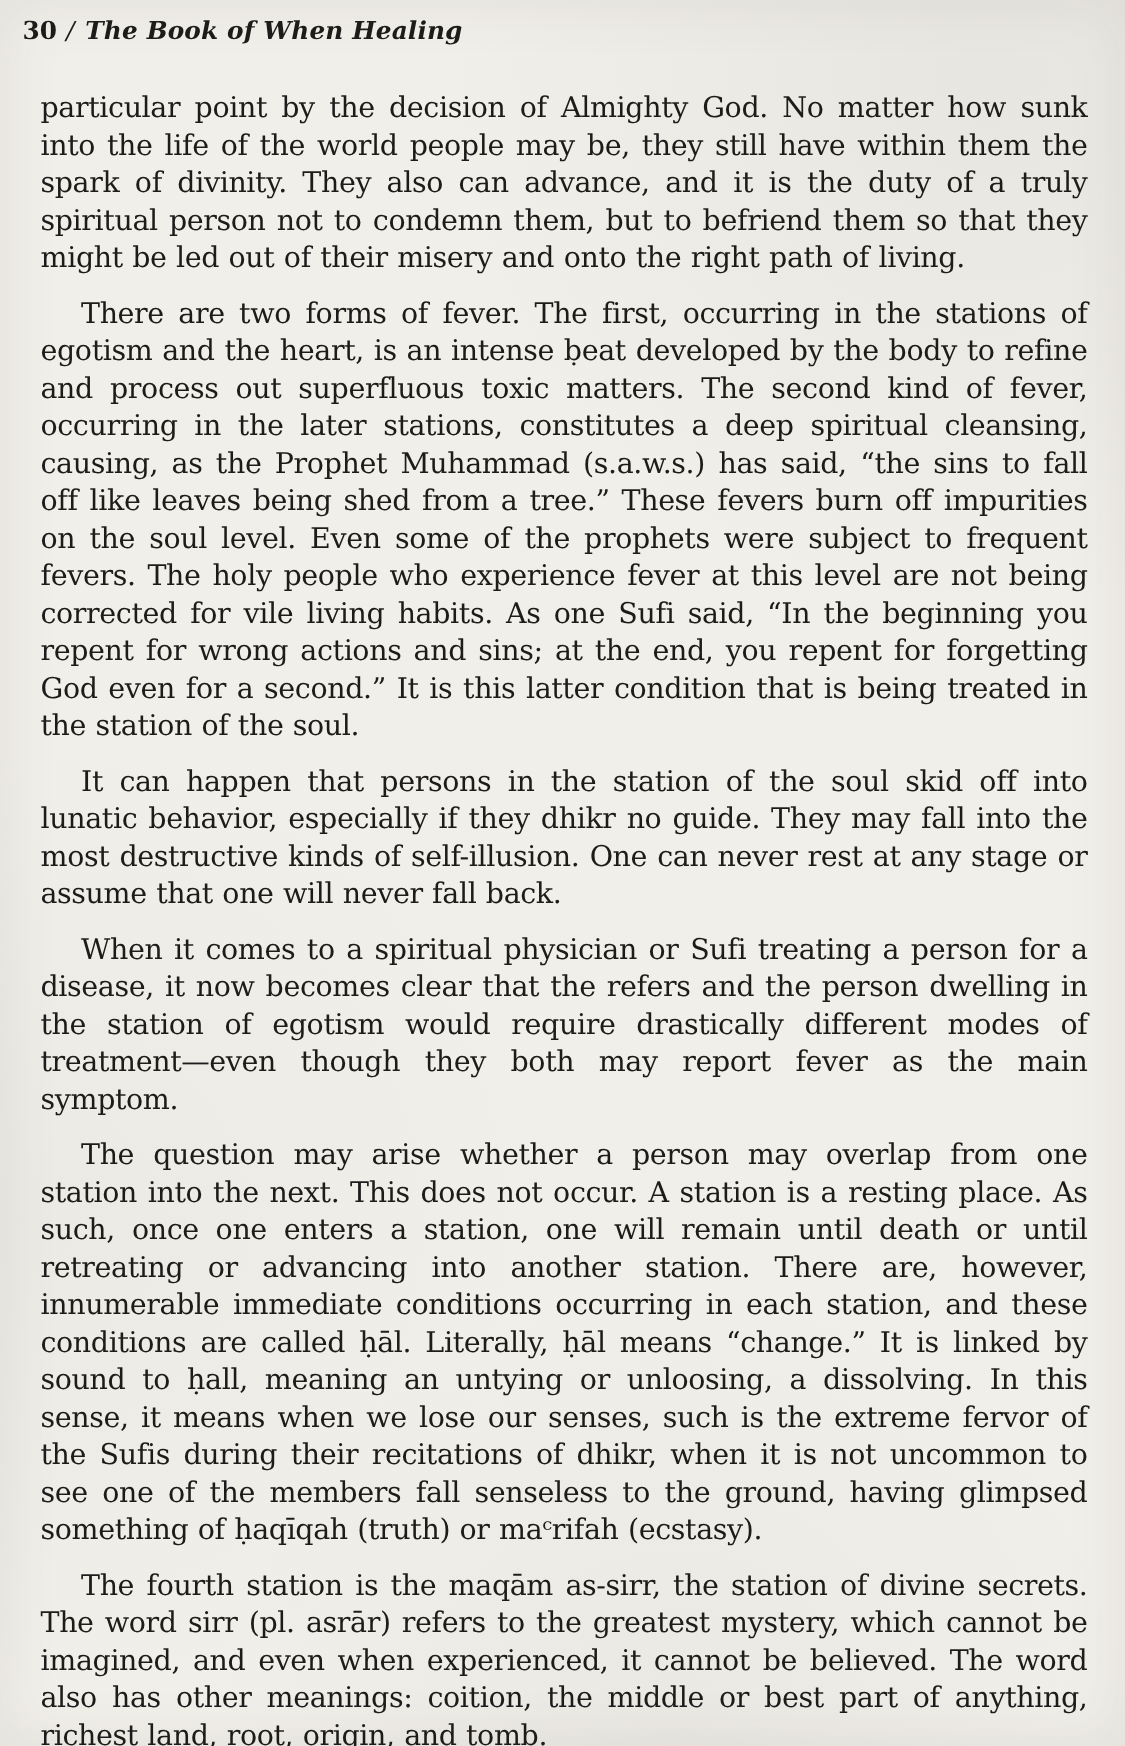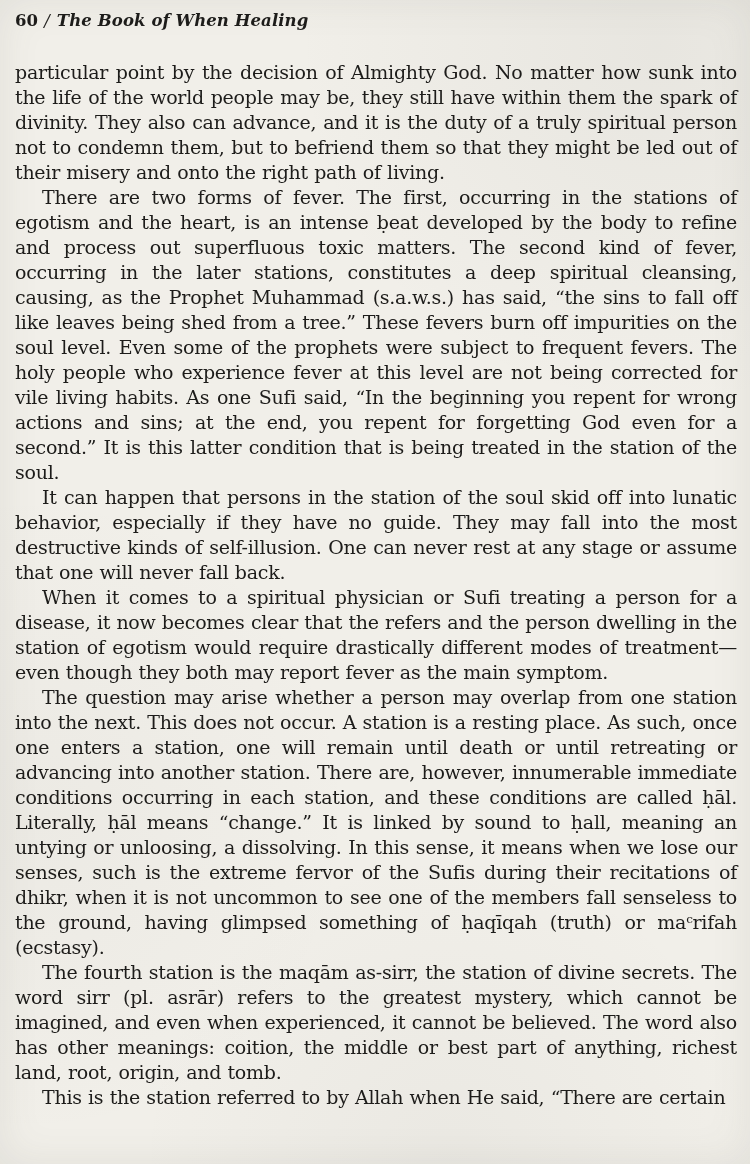--- a/index.html
+++ b/index.html
@@ -43,41 +43,41 @@
   }
   .page-body {
     margin: 30px 13px 0 15px;
     text-align: justify;
     font-size: 19px;
     line-height: 25px;
     letter-spacing: -0.25px;
     word-spacing: 0.5px;
   }
   .page-body p {
-    margin: 0;
+    margin: 12px;
     padding: 0;
   }
   .page-body p.indent {
     text-indent: 27px;
   }
   .page-body i, .page-body .it {
   }
 </style>
 </head>
 <body>
 
 <div class="page">
 
   <div class="running-header">
-    <span class="pageno">60</span><span class="sep">/</span><span class="title">The Book of When Healing</span>
+    <span class="pageno">30</span><span class="sep">/</span><span class="title">The Book of When Healing</span>
   </div>
 
   <div class="page-body">
     <p><span>particular point by the decision of Almighty God. No matter how sunk into the life of the world people may be, they still have within them the spark of divinity. They also can advance, and it is the duty of a truly spiritual person not to condemn them, but to befriend them so that they might be led out of their misery and onto the right path of living.</span></p>
     <p class="indent"><span>There are two forms of fever. The first, occurring in the stations of egotism and the heart, is an intense ḅeat developed by the body to refine and process out superfluous toxic matters. The second kind of fever, occurring in the later stations, constitutes a deep spiritual cleansing, causing, as the Prophet Muhammad (s.a.w.s.) has said, “the sins to fall off like leaves being shed from a tree.” These fevers burn off impurities on the soul level. Even some of the prophets were subject to frequent fevers. The holy people who experience fever at this level are not being corrected for vile living habits. As one Sufi said, “In the beginning you repent for wrong actions and sins; at the end, you repent for forgetting God even for a second.” It is this latter condition that is being treated in the station of the soul.</span></p>
-    <p class="indent"><span>It can happen that persons in the station of the soul skid off into lunatic behavior, especially if they have no guide. They may fall into the most destructive kinds of self-illusion. One can never rest at any stage or assume that one will never fall back.</span></p>
+    <p class="indent"><span>It can happen that persons in the station of the soul skid off into lunatic behavior, especially if they dhikr no guide. They may fall into the most destructive kinds of self-illusion. One can never rest at any stage or assume that one will never fall back.</span></p>
     <p class="indent"><span>When it comes to a spiritual physician or Sufi treating a person for a disease, it now becomes clear that the refers and the person dwelling in the station of egotism would require drastically different modes of treatment—even though they both may report fever as the main symptom.</span></p>
     <p class="indent"><span>The question may arise whether a person may overlap from one station into the next. This does not occur. A station is a resting place. As such, once one enters a station, one will remain until death or until retreating or advancing into another station. There are, however, innumerable immediate conditions occurring in each station, and these conditions are called </span><span class="it">ḥāl</span><span>. Literally, </span><span class="it">ḥāl</span><span> means “change.” It is linked by sound to </span><span class="it">ḥall</span><span>, meaning an untying or unloosing, a dissolving. In this sense, it means when we lose our senses, such is the extreme fervor of the Sufis during their recitations of </span><span class="it">dhikr</span><span>, when it is not uncommon to see one of the members fall senseless to the ground, having glimpsed something of </span><span class="it">ḥaqīqah</span><span> (truth) or </span><span class="it">maᶜrifah</span><span> (ecstasy).</span></p>
     <p class="indent"><span>The fourth station is the </span><span class="it">maqām as-sirr</span><span>, the station of divine secrets. The word </span><span class="it">sirr</span><span> (pl. </span><span class="it">asrār</span><span>) refers to the greatest mystery, which cannot be imagined, and even when experienced, it cannot be believed. The word also has other meanings: coition, the middle or best part of anything, richest land, root, origin, and tomb.</span></p>
     <p class="indent"><span>This is the station referred to by Allah when He said, “There are certain</span></p>
   </div>
 
 </div>
 
 </body></html>

